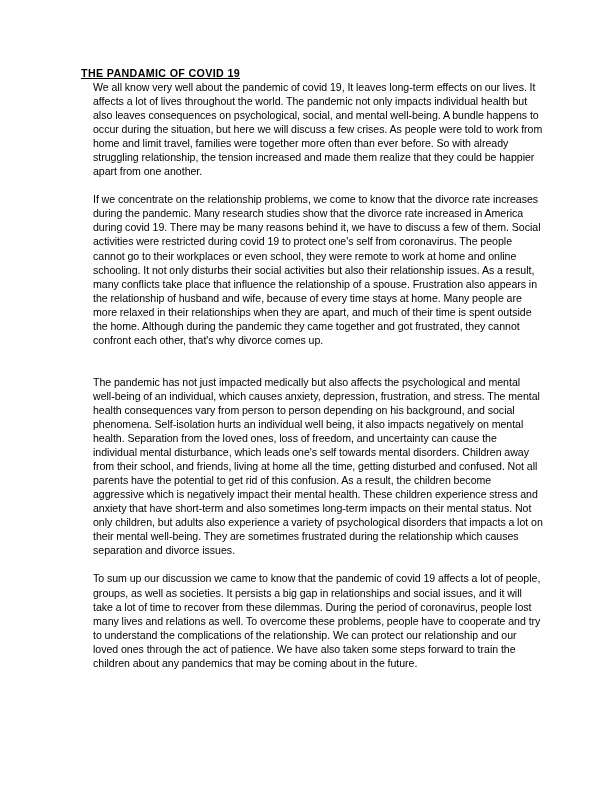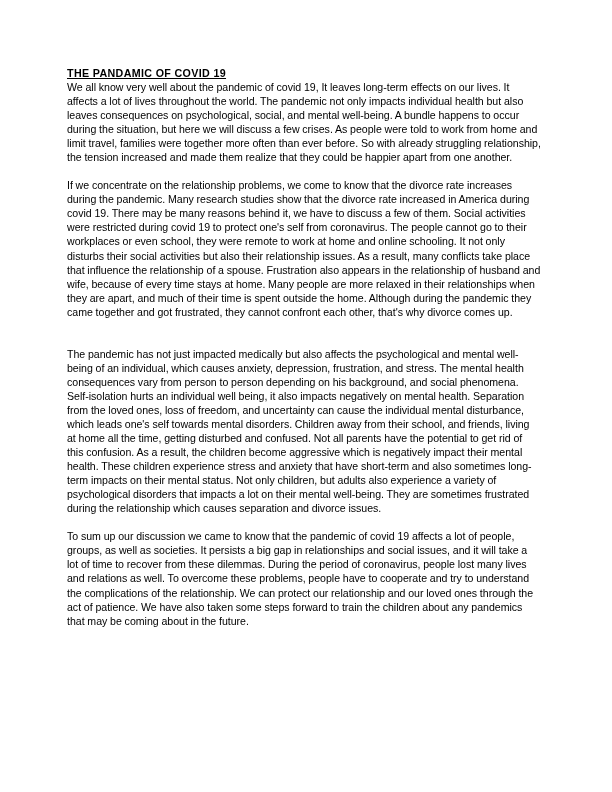--- a/index.html
+++ b/index.html
@@ -17,38 +17,38 @@
   }
   .page {
     position: relative;
     width: 612px;
     height: 792px;
     background: #ffffff;
     box-sizing: border-box;
   }
   .content {
     position: absolute;
-    left: 67px;
+    left: 81px;
     top: 66px;
     width: 474px;
   }
   .doc-title {
     font-size: 10.7px;
     font-weight: bold;
     text-decoration: underline;
     letter-spacing: 0.35px;
     line-height: 14px;
     margin: 0 0 0 0;
     white-space: nowrap;
   }
   .para {
     font-size: 10.6px;
     line-height: 14.05px;
     text-align: left;
-    margin: 0;
+    margin: 12px;
     letter-spacing: -0.02px;
     word-spacing: -0.15px;
   }
   .gap-none { margin-top: 0; }
   .gap-one  { margin-top: 14px; }
   .gap-two  { margin-top: 28px; }
 </style>
 </head>
 <body>
 

